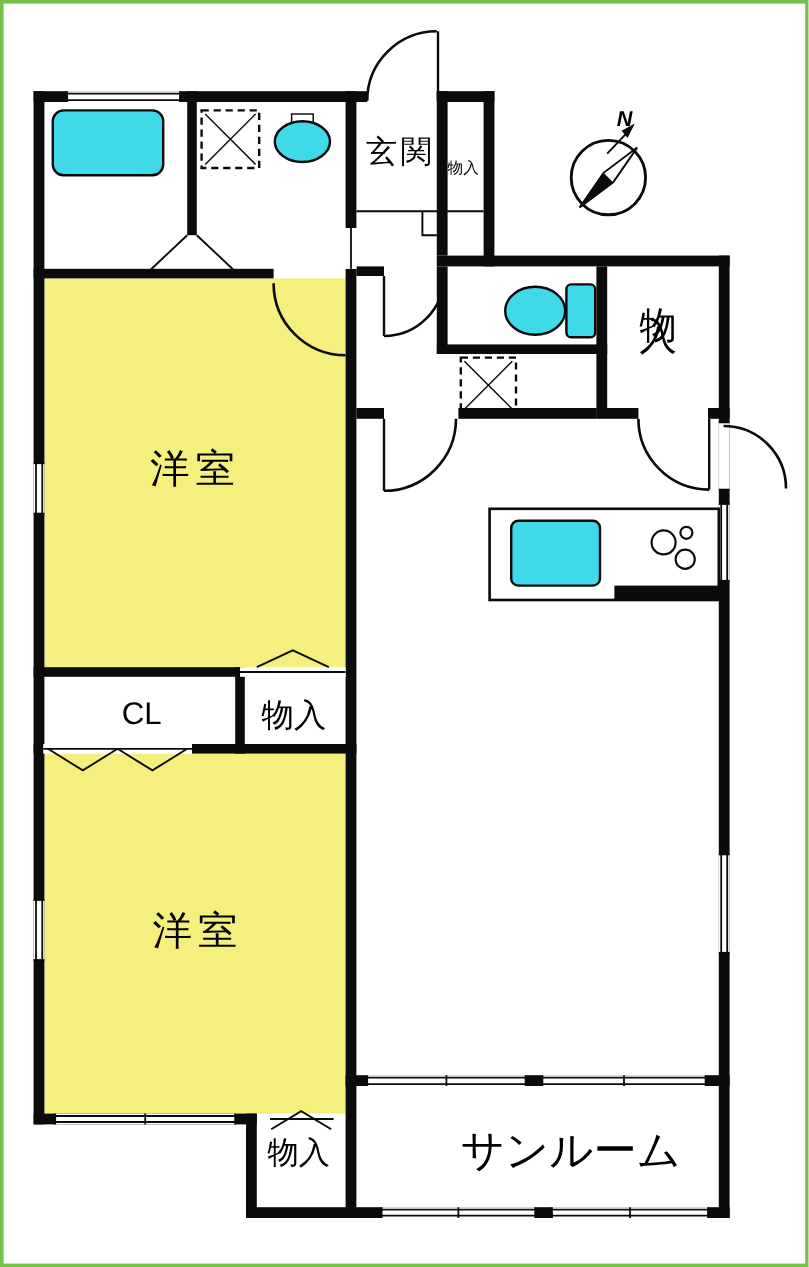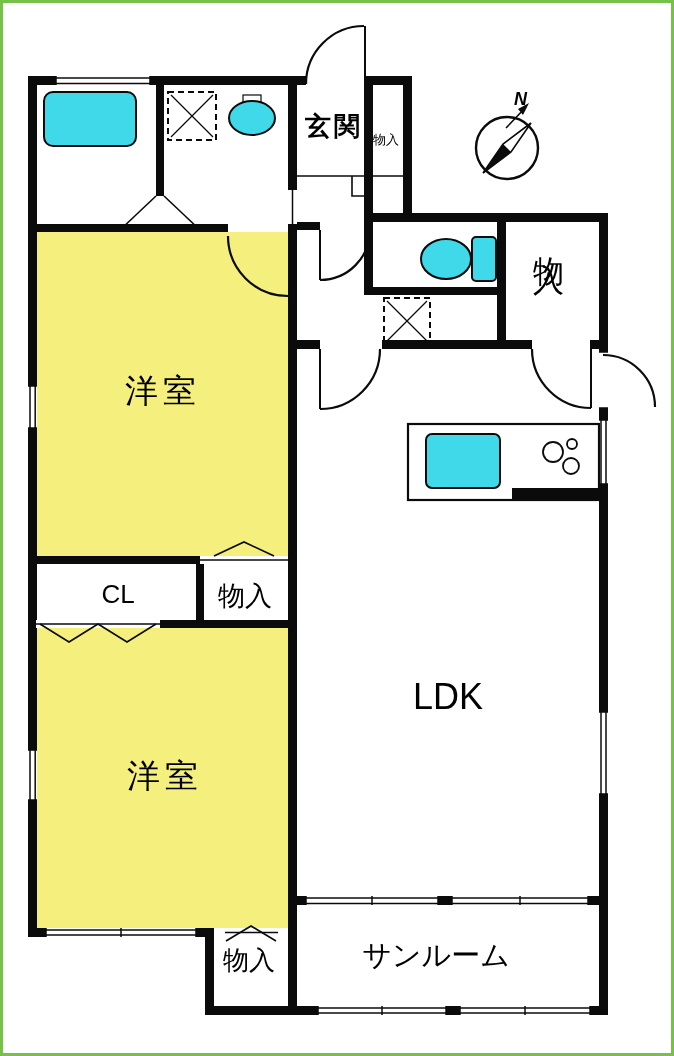--- a/index.html
+++ b/index.html
@@ -13,29 +13,29 @@
   .door{stroke:#0b0b0b;stroke-width:2.2;fill:none;}
   .panel{stroke:#0b0b0b;stroke-width:2;fill:none;}
   .fx{stroke:#0b0b0b;stroke-width:2;}
   .dash{fill:none;stroke:#0b0b0b;stroke-width:2;stroke-dasharray:6 4;}
   .xln{stroke:#0b0b0b;stroke-width:1.2;fill:none;}
   .ctr{fill:#ffffff;stroke:#0b0b0b;stroke-width:2.2;}
   .burner{fill:#ffffff;stroke:#0b0b0b;stroke-width:1.8;}
   .cmp{fill:#ffffff;stroke:#0b0b0b;stroke-width:2.4;}
   .lbl{position:absolute;color:#000;line-height:1;text-align:center;white-space:nowrap;}
   .v{writing-mode:vertical-rl;text-orientation:upright;}
-  .lbl-genkan{left:294px;top:113px;width:80px;font-size:26px;letter-spacing:3px;font-weight:bold;}
+  .lbl-genkan{left:294px;top:113px;width:80px;font-size:26px;letter-spacing:3px;}
   .lbl-genkan-sto{left:366px;top:133px;width:40px;font-size:13px;}
   .lbl-sto-tr{left:533px;top:232px;font-size:31px;letter-spacing:7px;}
   .lbl-bed1{left:120px;top:374px;width:86px;font-size:33px;letter-spacing:5px;}
   .lbl-cl{left:88px;top:581px;width:60px;font-size:26px;}
   .lbl-sto-mid{left:212px;top:583px;width:66px;font-size:27px;}
   .lbl-bed2{left:122px;top:759px;width:86px;font-size:33px;letter-spacing:5px;}
   .lbl-ldk{left:402px;top:679px;width:92px;font-size:36px;}
-  .lbl-sun{left:360px;top:941px;width:152px;font-size:29px;}
+  .lbl-sun{left:384px;top:941px;width:152px;font-size:36px;}
   .lbl-sto-b{left:216px;top:947px;width:66px;font-size:26px;}
   .lbl-n{left:514px;top:90px;font-size:18px;font-style:italic;font-weight:bold;}
 </style>
 </head>
 <body>
 
 <div id="stage">
 
   <svg id="plan" width="674" height="1056" viewBox="0 0 674 1056">
 
@@ -221,18 +221,17 @@
     </g>
   </svg>
 
   <div class="lbl lbl-genkan">玄関</div>
   <div class="lbl lbl-genkan-sto">物入</div>
   <div class="lbl lbl-sto-tr v">物入</div>
   <div class="lbl lbl-bed1">洋室</div>
   <div class="lbl lbl-cl">CL</div>
   <div class="lbl lbl-sto-mid">物入</div>
   <div class="lbl lbl-bed2">洋室</div>
-  <div class="lbl lbl-ldk">LDK</div>
   <div class="lbl lbl-sun">サンルーム</div>
   <div class="lbl lbl-sto-b">物入</div>
   <div class="lbl lbl-n">N</div>
 
 </div>
 
 </body></html>

